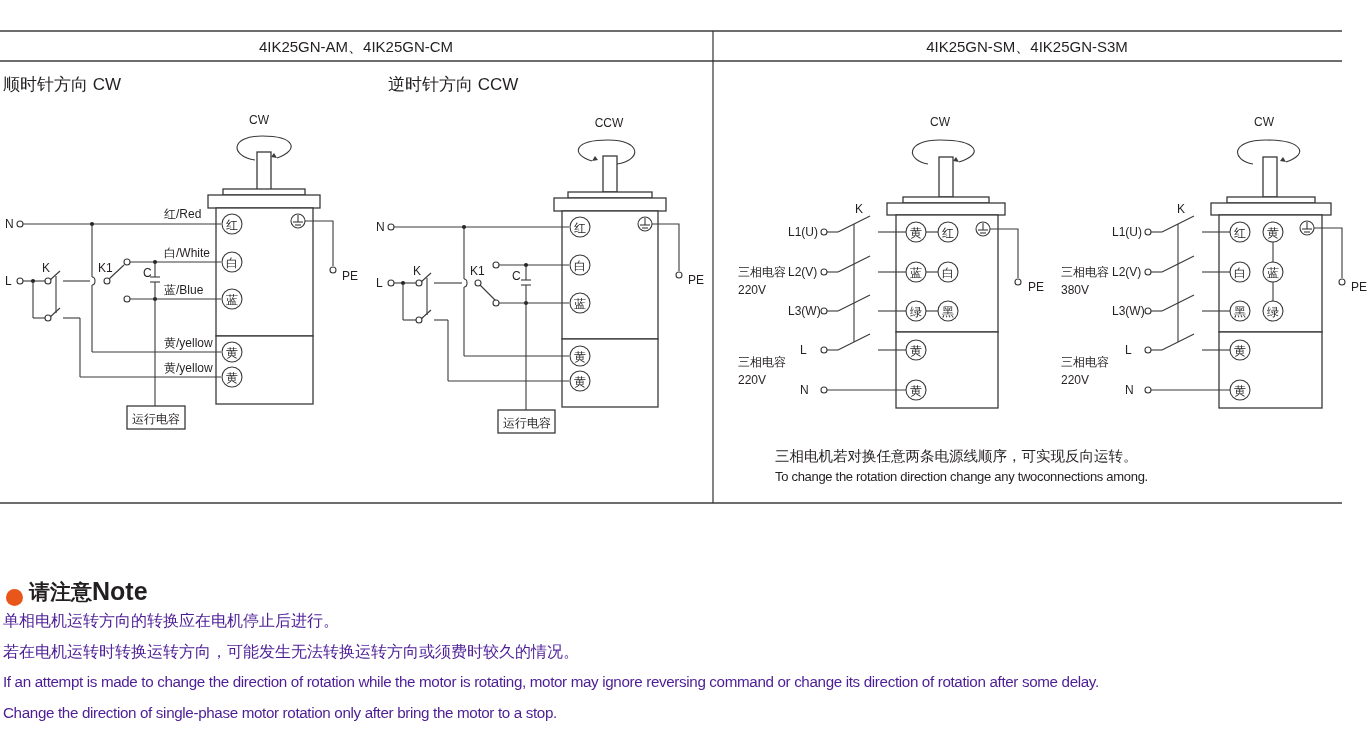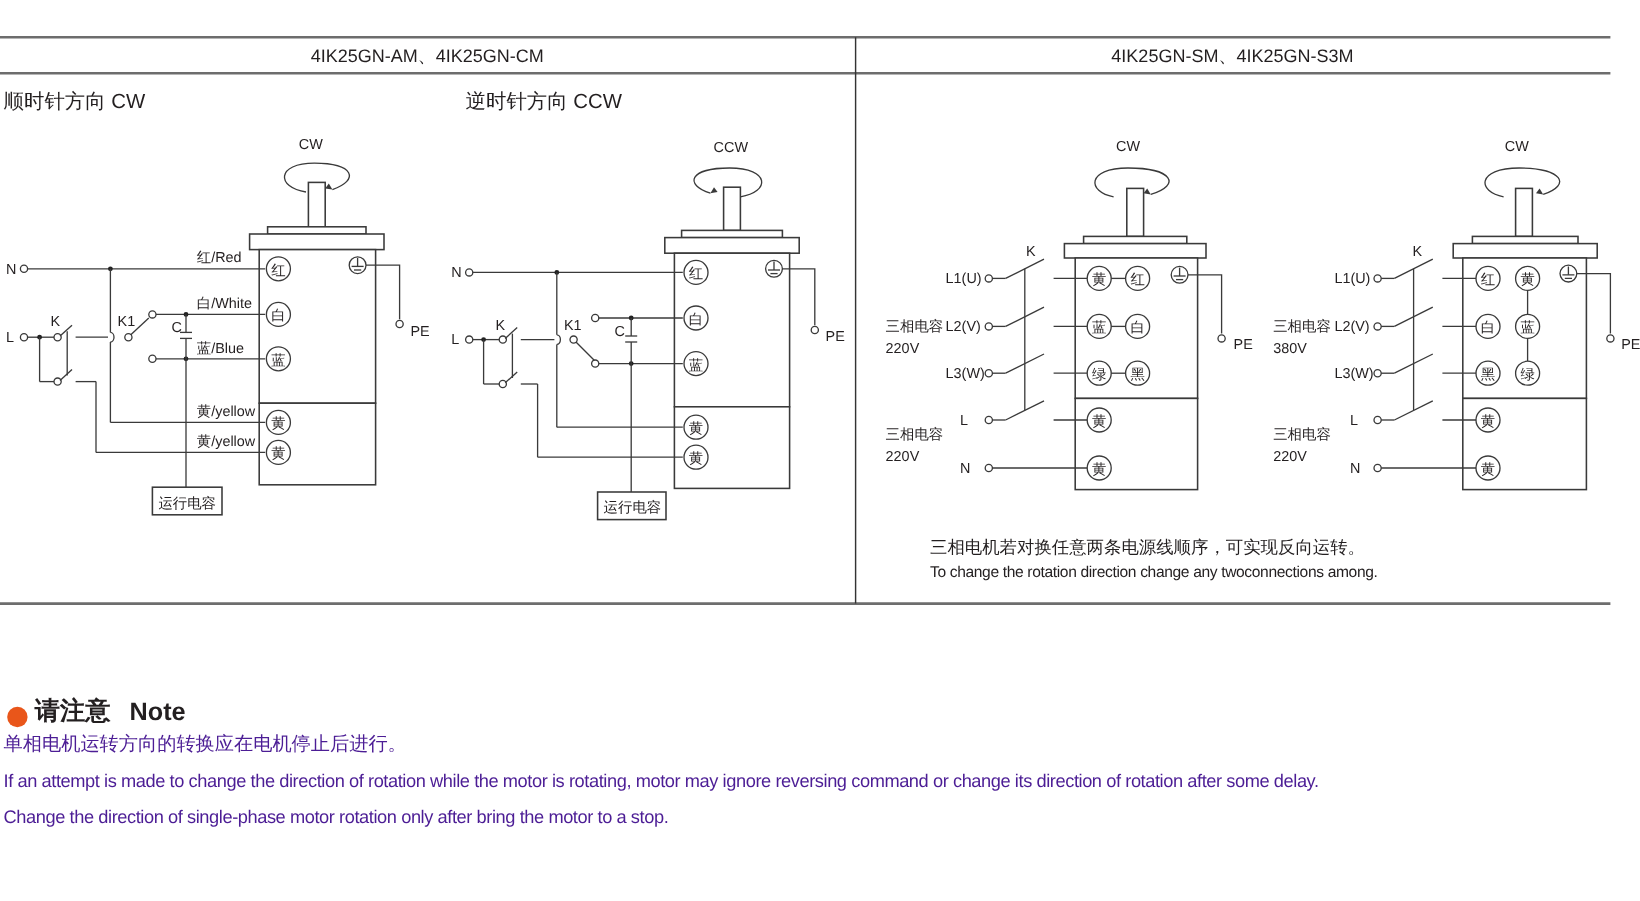--- a/index.html
+++ b/index.html
@@ -8,21 +8,21 @@
   #diagram { position: absolute; left: 0; top: 0; width: 1367px; height: 520px; }
   #diagram text { font-family: "Liberation Sans", "DejaVu Sans", sans-serif; fill: #231f20; }
   .wire { stroke: #3a3a3a; stroke-width: 1.1; fill: none; }
   .box { stroke: #3a3a3a; stroke-width: 1.3; fill: #fff; }
   .term { stroke: #3a3a3a; stroke-width: 1.1; fill: #fff; }
   .rule-thick { stroke: #6d6d6d; stroke-width: 2.2; }
   .rule-thin { stroke: #333; stroke-width: 1.2; }
   .note { position: absolute; left: 3px; top: 578px; width: 1360px; }
   .note-title { display: flex; align-items: flex-end; font-weight: bold; font-size: 21px; height: 28px; }
   .note-dot { width: 17px; height: 17px; border-radius: 50%; background: #e9561a; margin: 0 6px 0 3px; display: inline-block; }
-  .note-title .en { font-size: 21px; font-family: "Liberation Sans Narrow", "Liberation Sans", sans-serif; margin-left: 16px; }
+  .note-title .en { font-size: 25px; font-family: "Liberation Sans Narrow", "Liberation Sans", sans-serif; }
   .note-line { font-size: 16px; line-height: 30.5px; white-space: nowrap; color: #4c1d95; }
   .note-line.en { font-size: 15.2px; letter-spacing: -0.35px; }
 </style>
 </head>
 <body>
 
 <svg id="diagram" viewBox="0 0 1367 520" xmlns="http://www.w3.org/2000/svg">
 
   <line class="rule-thick" x1="0" y1="31" x2="1342" y2="31"></line>
   <line class="rule-thick" x1="0" y1="61" x2="1342" y2="61"></line>
@@ -381,15 +381,16 @@
   <text x="775" y="481" font-size="13" letter-spacing="-0.3">To change the rotation direction change any twoconnections among.</text>
 </svg>
 
 <div class="note">
   <div class="note-title">
     <span class="note-dot"></span>
     <span>请注意</span>
     <span class="en">Note</span>
   </div>
   <div class="note-line">单相电机运转方向的转换应在电机停止后进行。</div>
+  <div class="note-line">若在电机运转时转换运转方向，可能发生无法转换运转方向或须费时较久的情况。</div>
   <div class="note-line en">If an attempt is made to change the direction of rotation while the motor is rotating, motor may ignore reversing command or change its direction of rotation after some delay.</div>
   <div class="note-line en">Change the direction of single-phase motor rotation only after bring the motor to a stop.</div>
 </div>
 
 </body></html>

